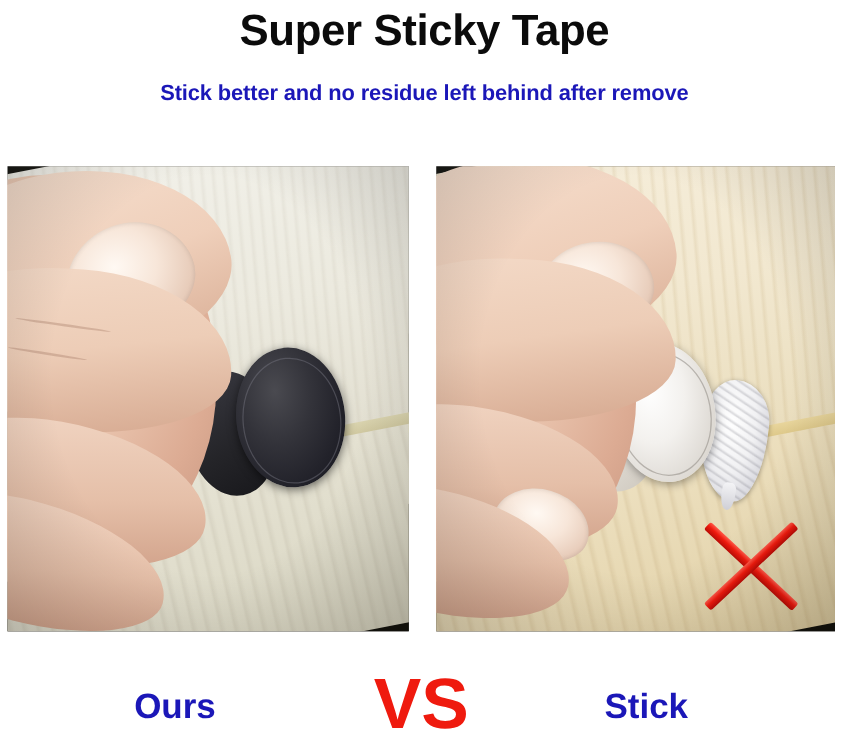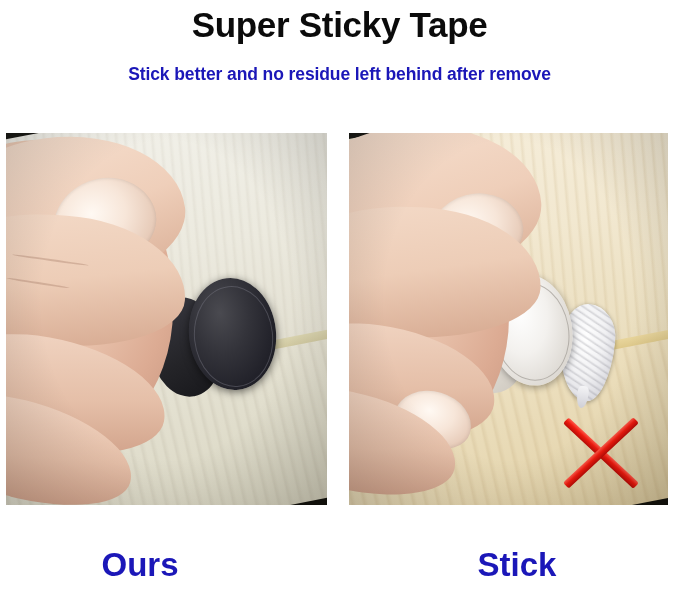--- a/index.html
+++ b/index.html
@@ -296,21 +296,21 @@
   #footer-block {
     position: absolute;
     left: 0; top: 505px;
     width: 679px;
     height: 100px;
   }
   .footer-label {
     position: absolute;
     font-weight: bold;
     color: #1b17b8;
-    font-size: 33px;
+    font-size: 28px;
     line-height: 40px;
     white-space: nowrap;
     text-align: center;
   }
   #label-ours   { left: 60px;  top: 40px; width: 160px; }
   #label-others { left: 437px; top: 40px; width: 160px; }
   #label-vs {
     position: absolute;
     left: 272px; top: 27px;
     width: 130px;
@@ -387,14 +387,15 @@
       <div class="x-stroke b"></div>
     </div>
 
     <div class="photo-grain"></div>
   </div>
 
 </div>
 
 <div id="footer-block">
   <div class="footer-label" id="label-ours">Ours</div>
+  <div id="label-vs">VS</div>
   <div class="footer-label" id="label-others">Stick</div>
 </div>
 
 </body></html>

